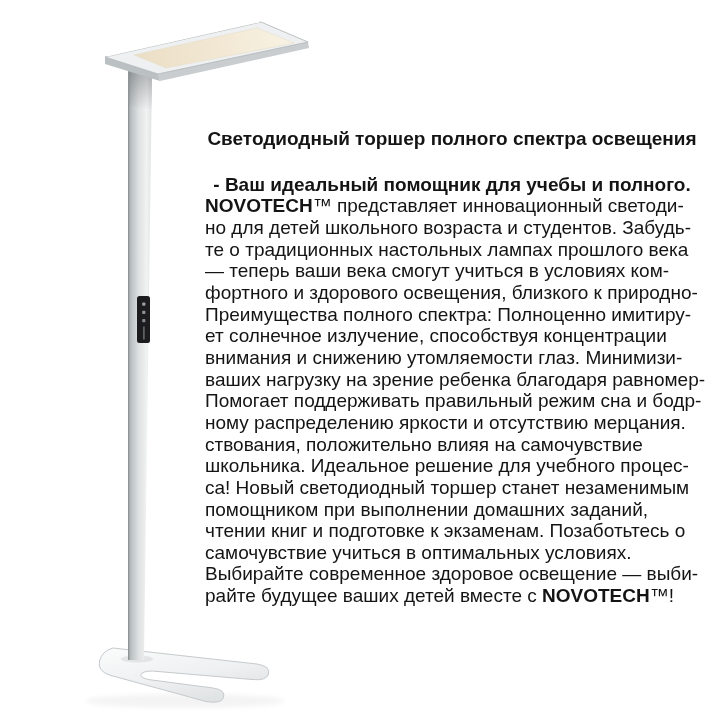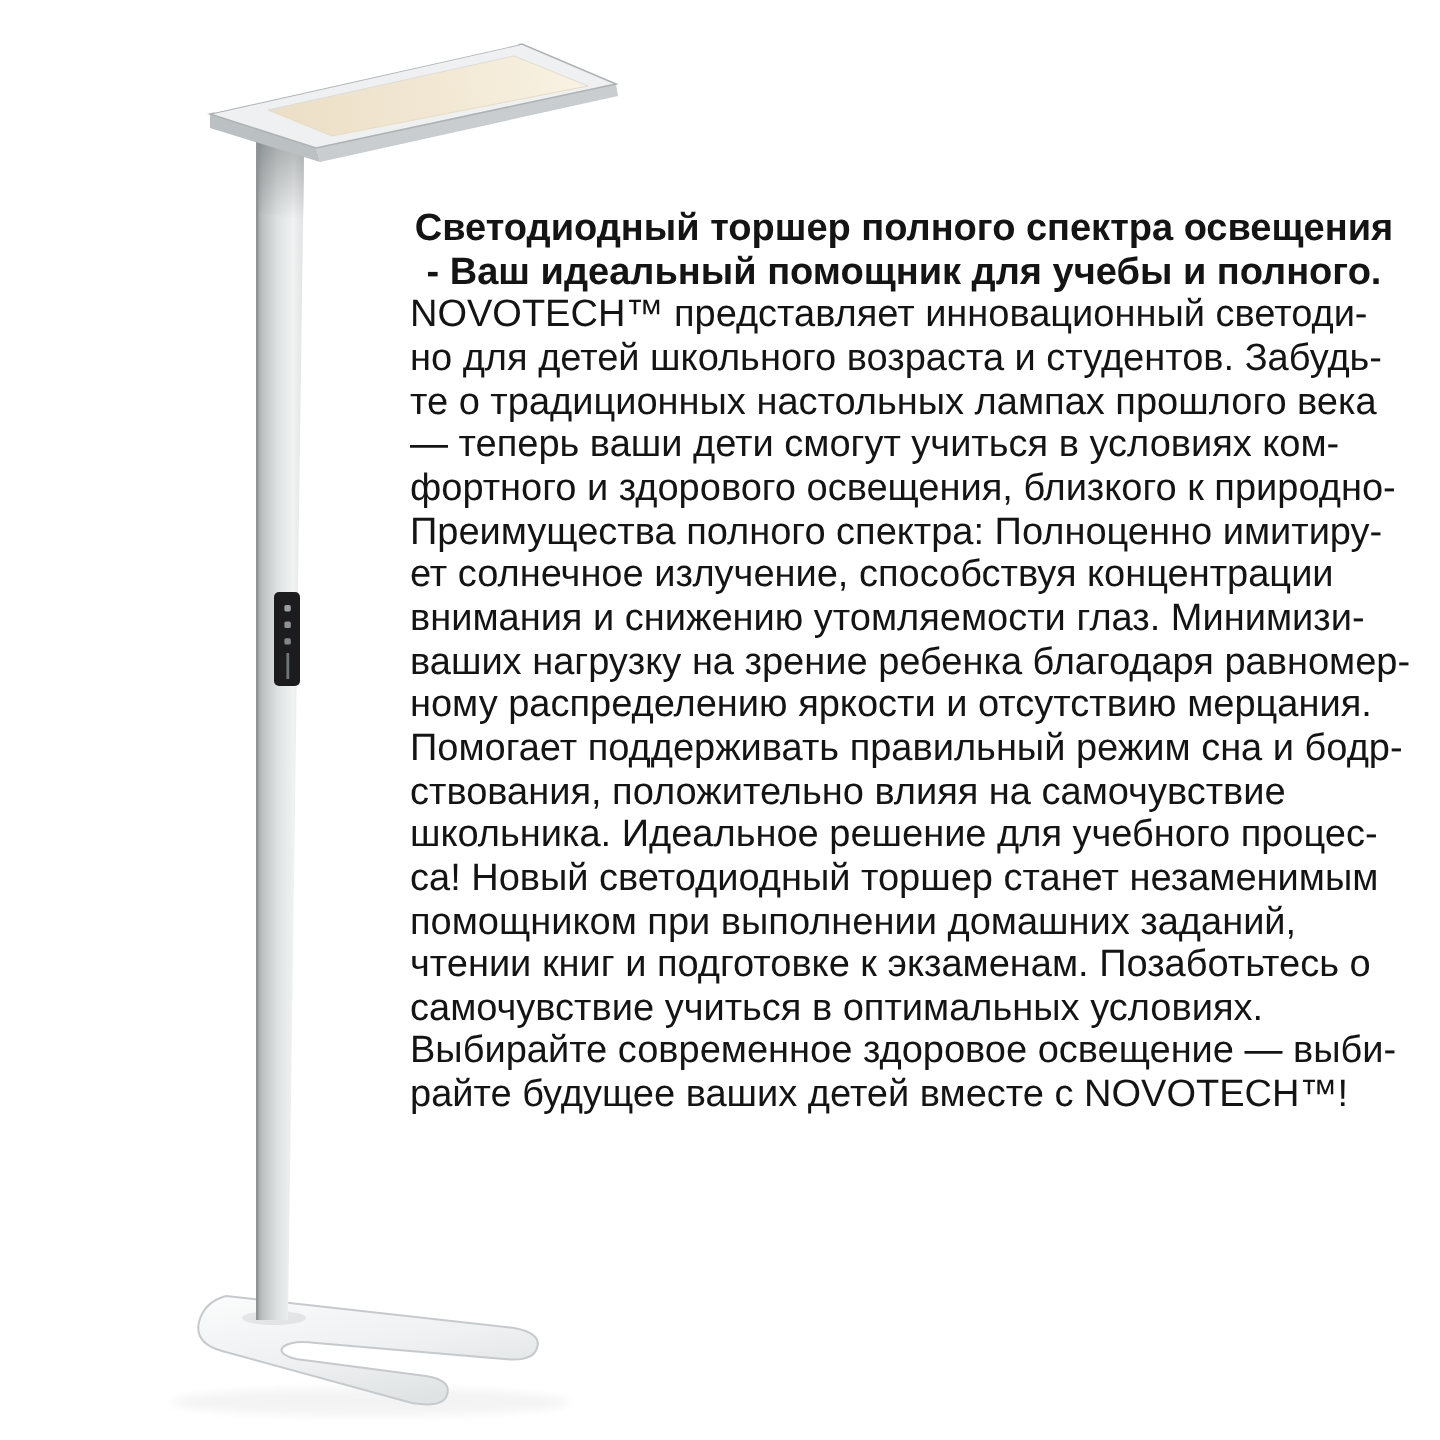--- a/index.html
+++ b/index.html
@@ -6,23 +6,23 @@
   .stage {
     position:relative; width:720px; height:720px; background:#ffffff;
     overflow:hidden; font-family:"Liberation Sans","DejaVu Sans",sans-serif;
   }
   .lamp-svg { position:absolute; left:0; top:0; }
   .desc {
     position:absolute; left:205px; top:104px; width:494px;
     color:var(--text-color,#141414);
     font-size:19px; line-height:21.65px;
   }
-  .title-line { font-weight:bold; text-align:center; white-space:nowrap; }
+  .title-line { font-weight:bold; text-align:center; white-space:nowrap;margin-top:24px; }
   .body-line  { white-space:nowrap; }
-  .b { font-weight:normal; }
+  .b { font-weight:bold; }
 </style>
 </head>
 <body>
 
 <div class="stage">
 
   <svg class="lamp-svg" width="340" height="720" viewBox="0 0 340 720">
     <defs>
       <linearGradient id="poleGrad" x1="0" y1="0" x2="1" y2="0">
         <stop offset="0" stop-color="#9ea3a5"></stop>
@@ -90,28 +90,28 @@
 
   <div class="desc">
     <div>
         <div class="title-line">Светодиодный торшер полного спектра освещения</div>
         <div class="title-line">- Ваш идеальный помощник для учебы и полного.</div>
       </div>
     <div>
         <div class="body-line"><span class="b">NOVOTECH</span><span>™ представляет инновационный светоди-</span></div>
         <div class="body-line"><span>но для детей школьного возраста и студентов. Забудь-</span></div>
         <div class="body-line"><span>те о традиционных настольных лампах прошлого века</span></div>
-        <div class="body-line"><span>— теперь ваши дети смогут учиться в условиях ком-</span></div>
+        <div class="body-line"><span>— теперь ваши века смогут учиться в условиях ком-</span></div>
         <div class="body-line"><span>фортного и здорового освещения, близкого к природно-</span></div>
         <div class="body-line"><span>Преимущества полного спектра: Полноценно имитиру-</span></div>
         <div class="body-line"><span>ет солнечное излучение, способствуя концентрации</span></div>
         <div class="body-line"><span>внимания и снижению утомляемости глаз. Минимизи-</span></div>
         <div class="body-line"><span>ваших нагрузку на зрение ребенка благодаря равномер-</span></div>
+        <div class="body-line"><span>Помогает поддерживать правильный режим сна и бодр-</span></div>
         <div class="body-line"><span>ному распределению яркости и отсутствию мерцания.</span></div>
-        <div class="body-line"><span>Помогает поддерживать правильный режим сна и бодр-</span></div>
         <div class="body-line"><span>ствования, положительно влияя на самочувствие</span></div>
         <div class="body-line"><span>школьника. Идеальное решение для учебного процес-</span></div>
         <div class="body-line"><span>са! Новый светодиодный торшер станет незаменимым</span></div>
         <div class="body-line"><span>помощником при выполнении домашних заданий,</span></div>
         <div class="body-line"><span>чтении книг и подготовке к экзаменам. Позаботьтесь о</span></div>
         <div class="body-line"><span>самочувствие учиться в оптимальных условиях.</span></div>
         <div class="body-line"><span>Выбирайте современное здоровое освещение — выби-</span></div>
         <div class="body-line"><span>райте будущее ваших детей вместе с </span><span class="b">NOVOTECH</span><span>™!</span></div>
       </div>
   </div>

